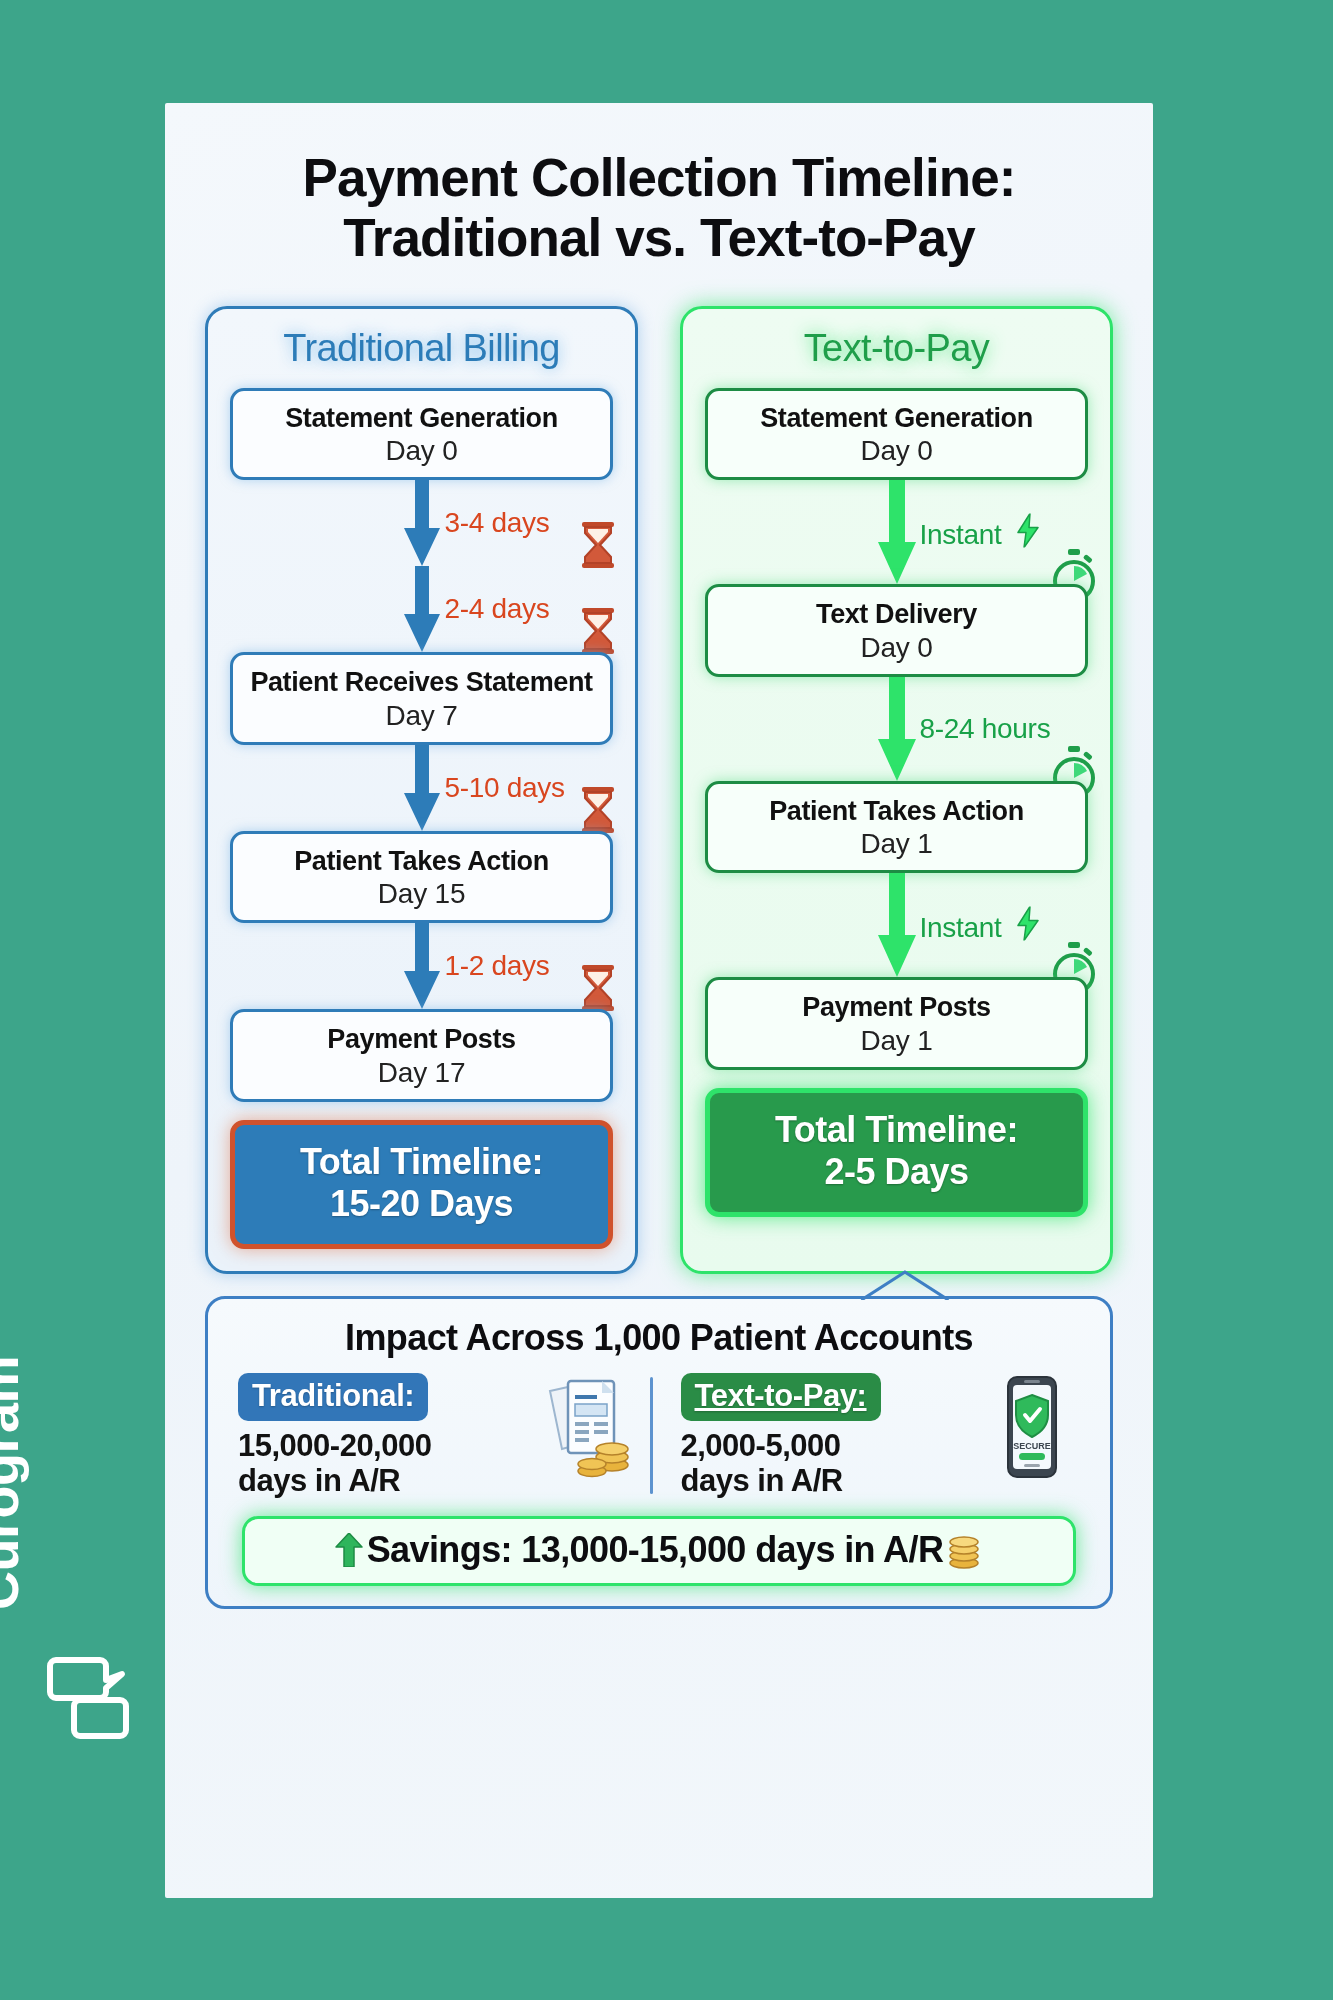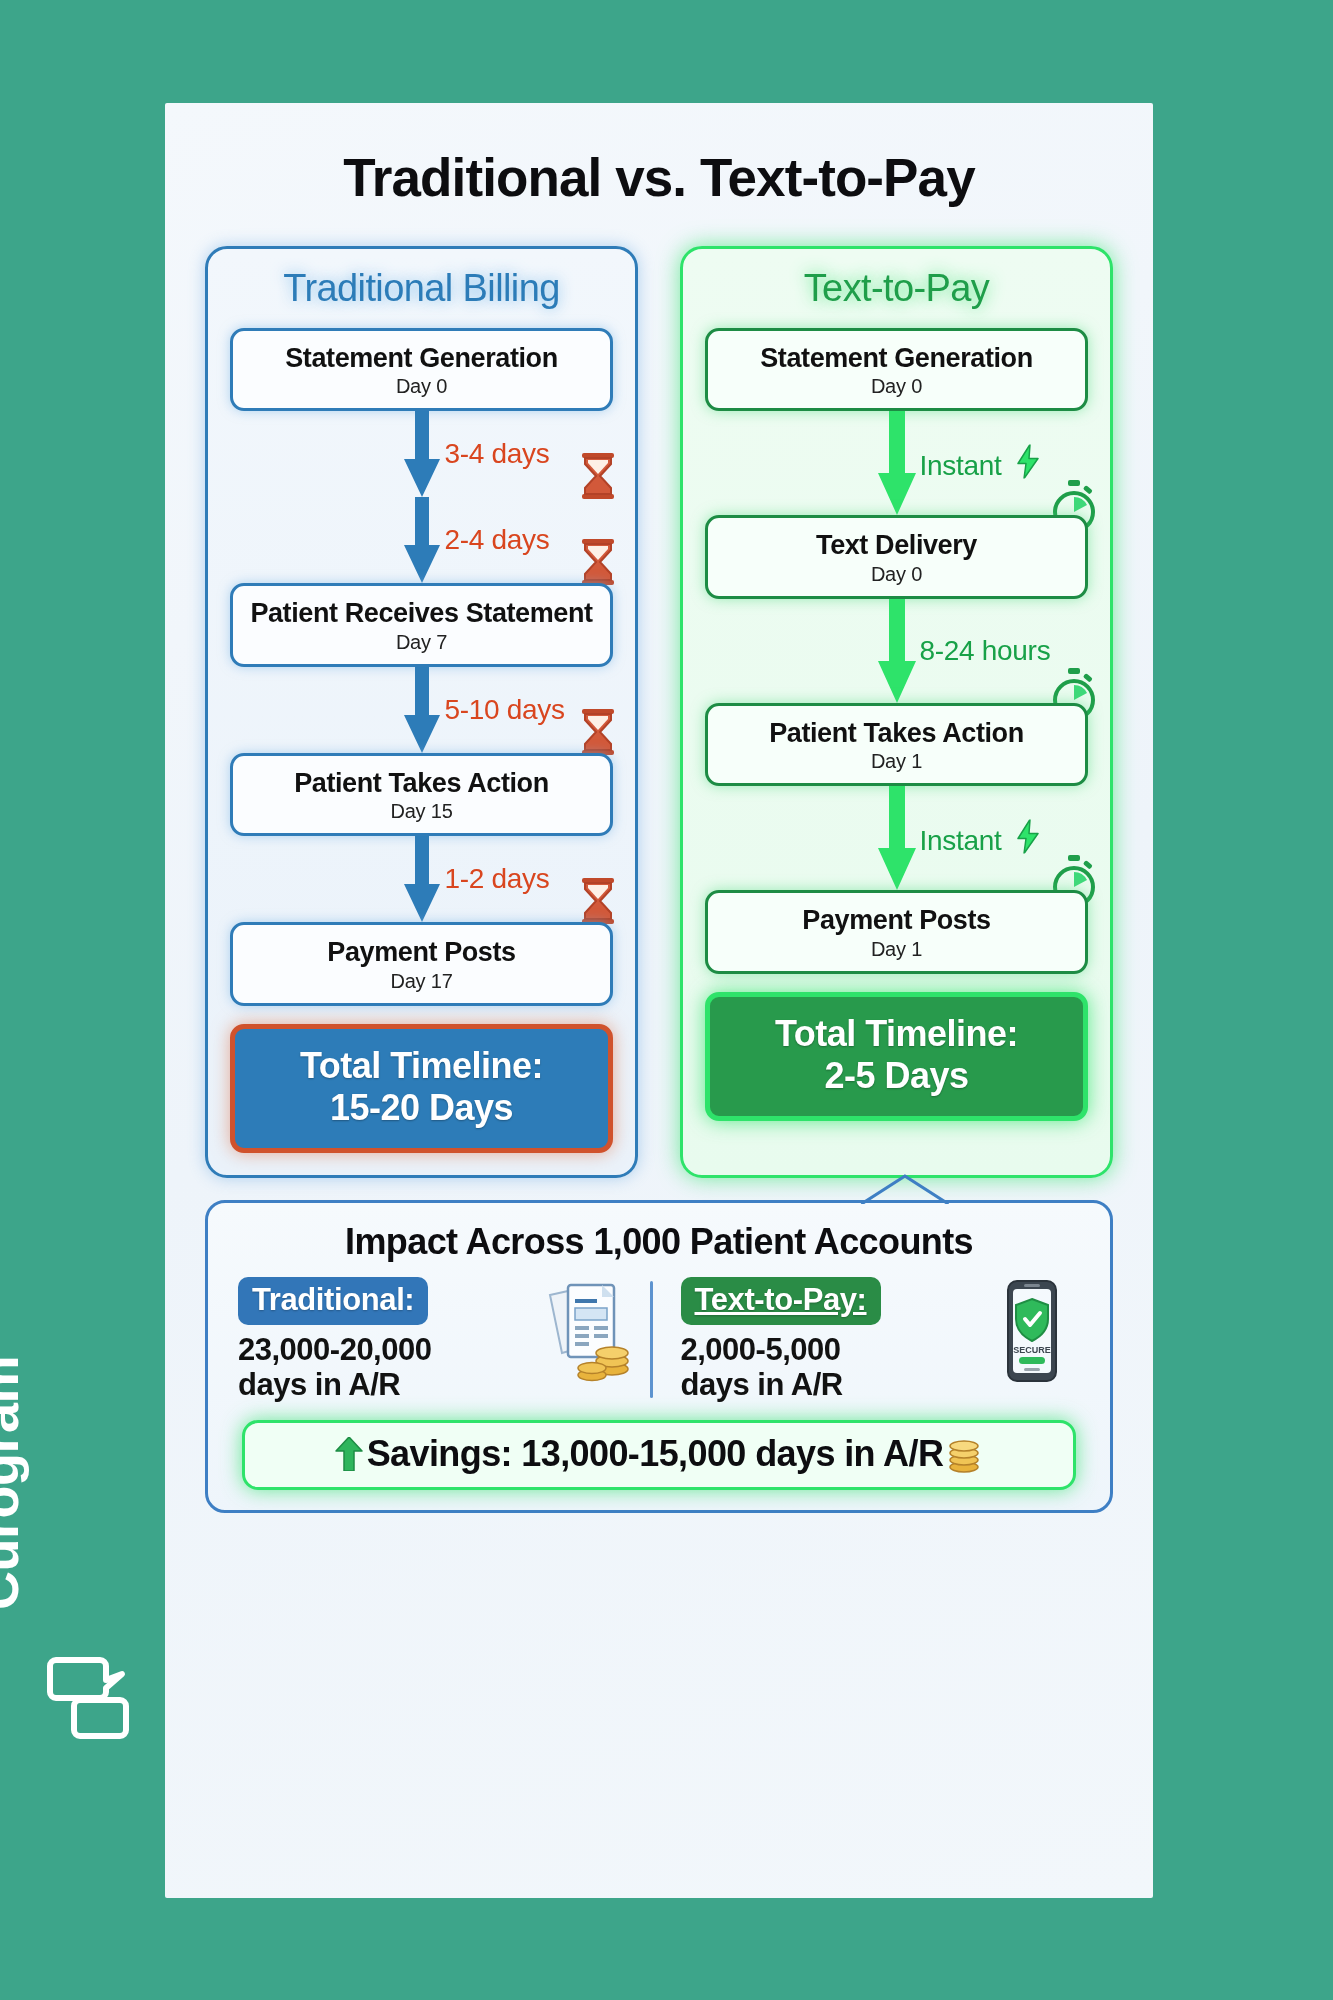--- a/index.html
+++ b/index.html
@@ -101,21 +101,21 @@
   .col-trad .step { border: 3px solid #2f7cb8; box-shadow: 0 0 12px rgba(120,180,230,.55); }
   .col-ttp  .step { border: 3px solid #1d8c44; box-shadow: 0 0 14px rgba(70,220,120,.5); background:#f7fffa; }
   .step-title {
     font-size: 27px;
     font-weight: bold;
     color: #111;
     line-height: 1.13;
     letter-spacing: -0.4px;
   }
   .step-sub {
-    font-size: 20px;
+    font-size: 28px;
     color: #222;
     margin-top: 2px;
     letter-spacing: -0.2px;
   }
 
   
   .conn {
     position: relative;
     height: 86px;
   }
@@ -266,20 +266,21 @@
     <svg viewBox="0 0 86 96" fill="none" xmlns="http://www.w3.org/2000/svg">
       <path d="M6 12 h44 a6 6 0 0 1 6 6 v14 l16 -6 l-16 14 v4 a6 6 0 0 1 -6 6 h-44 a6 6 0 0 1 -6 -6 v-26 a6 6 0 0 1 6 -6 z" transform="translate(4,4)" stroke="#ffffff" stroke-width="6" fill="none" stroke-linejoin="round"></path>
       <path d="M34 56 h40 a6 6 0 0 1 6 6 v24 a6 6 0 0 1 -6 6 h-40 a6 6 0 0 1 -6 -6 v-24 a6 6 0 0 1 6 -6 z" stroke="#ffffff" stroke-width="6" fill="none" stroke-linejoin="round"></path>
     </svg>
   </div>
 </div>
 
 <div class="card">
 
   <div class="title">
+    <div>Payment Collection Timeline:</div>
     <div>Traditional vs. Text-to-Pay</div>
   </div>
 
   <div class="columns">
 
     <div class="col col-trad">
       <div class="col-head">Traditional Billing</div>
 
       <div class="step">
         <div class="step-title">Statement Generation</div>
@@ -479,21 +480,21 @@
     </div>
 
     <div class="impact">
       <div class="impact-title">Impact Across 1,000 Patient Accounts</div>
 
       <div class="impact-grid">
         <div class="impact-side">
           <div class="impact-text">
             <span class="chip chip-trad">Traditional:</span>
             <div class="impact-value">
-              <div>23,000-20,000</div>
+              <div>15,000-20,000</div>
               <div>days in A/R</div>
             </div>
           </div>
           <div class="impact-art">
             <svg viewBox="0 0 96 110">
               <path d="M8 18 L44 10 L56 66 L20 76 Z" fill="#eef3f8" stroke="#9db6cf" stroke-width="2"></path>
               <rect x="26" y="8" width="46" height="72" rx="3" fill="#fbfdff" stroke="#6f93b8" stroke-width="2.5"></rect>
               <path d="M60 8 l12 12 h-12 z" fill="#cfe0ef"></path>
               <rect x="33" y="22" width="22" height="4" fill="#3f77ad"></rect>
               <rect x="33" y="31" width="32" height="12" fill="#d4e5f4" stroke="#7ba3c9" stroke-width="1.5"></rect>

